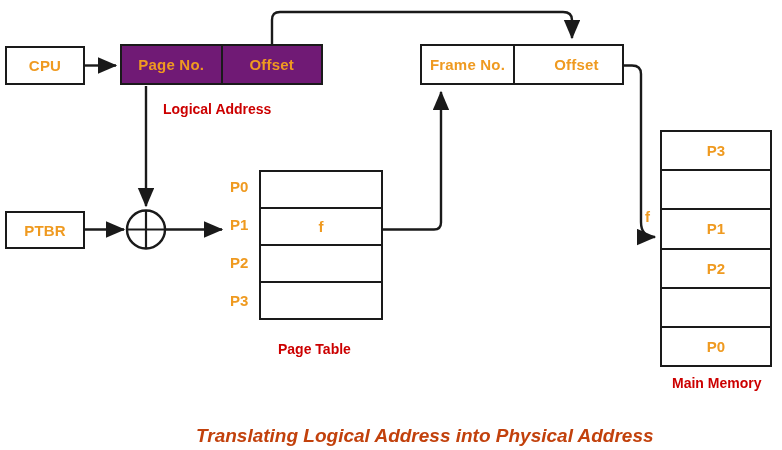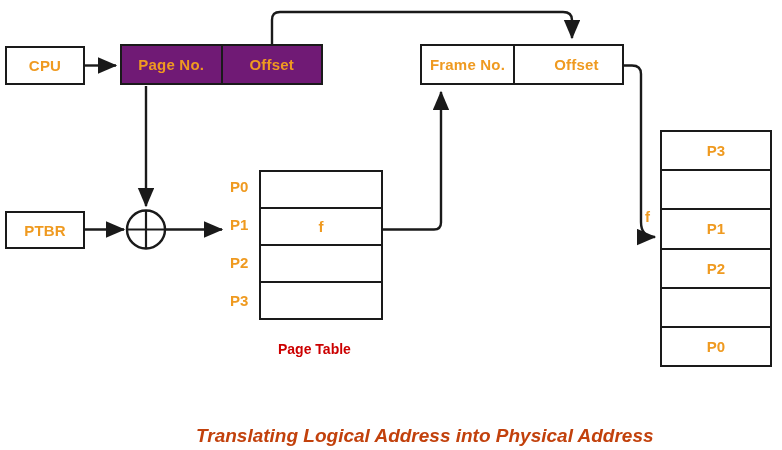--- a/index.html
+++ b/index.html
@@ -100,20 +100,21 @@
   </div>
 
   <div id="logical-addr">
     <div class="cell first">
       <span class="lbl-orange">Page No.</span>
     </div>
     <div class="cell">
       <span class="lbl-orange">Offset</span>
     </div>
   </div>
+  <div class="lbl-red" id="lbl-logical">Logical Address</div>
 
   <div id="physical-addr">
     <div class="cell first">
       <span class="lbl-orange">Frame No.</span>
     </div>
     <div class="cell">
       <span class="lbl-orange">Offset</span>
     </div>
   </div>
 
@@ -155,16 +156,17 @@
     <div class="mm-row">
       <span class="lbl-orange"></span>
     </div>
     <div class="mm-row">
       <span class="lbl-orange">P0</span>
     </div>
   </div>
 
   <div class="lbl-tag" id="f-tag-mem">f</div>
 
+  <div class="lbl-red" id="lbl-mainmem">Main Memory</div>
 
   <div class="caption" id="caption-main">Translating Logical Address into Physical Address</div>
 
 </div>
 
 </body></html>

